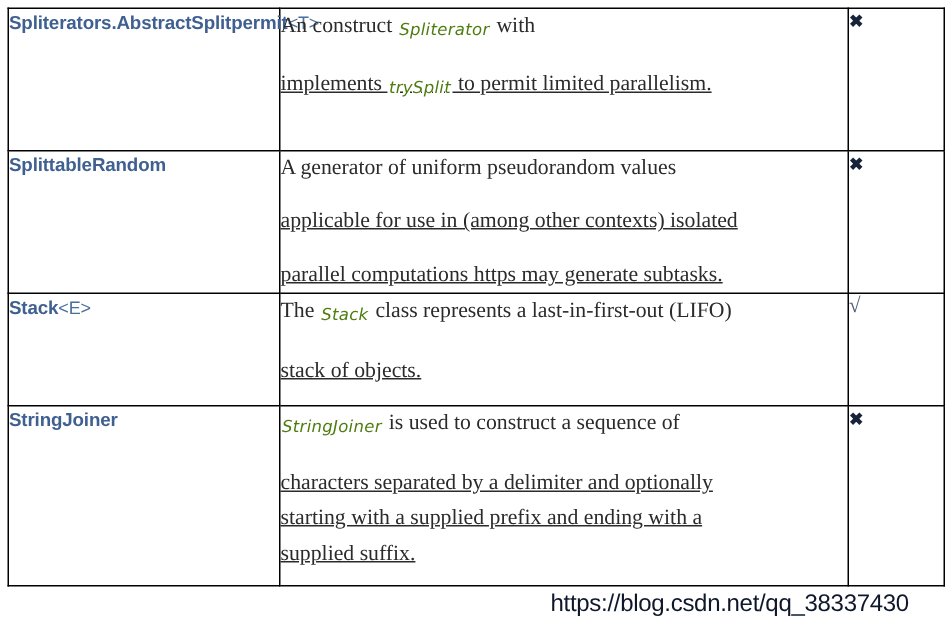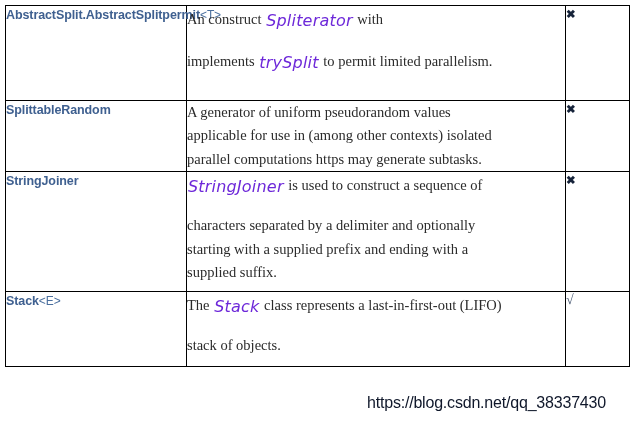--- a/index.html
+++ b/index.html
@@ -51,29 +51,30 @@
     font-family: "Liberation Serif", serif;
     font-size: 14.5px;
     color: #2b2b2b;
     line-height: 1.62;
   }
   .desc-cell p {
     margin: 0 0 0 0;
   }
   .desc-cell p + p {
     margin-top: 16px;
+    text-decoration: underline;
   }
   .desc-cell.tight p + p {
-    margin-top: 0;
+    margin-top: 12px;
   }
   .code {
     font-family: "DejaVu Sans", sans-serif;
     font-style: italic;
-    font-size: 16px;
-    color: #6d28d9;
+    font-size: 11px;
+    color: #4d7c0f;
     letter-spacing: 0.2px;
     position: relative;
     top: 2px;
     padding: 0 1px;
   }
 
   .mark-cell {
     padding: 8px 0 0 14px;
     font-family: "Liberation Serif", serif;
     font-size: 13px;
@@ -109,21 +110,21 @@
 <table class="doc-table">
   <colgroup>
     <col class="col-name">
       <col class="col-desc">
       <col class="col-mark">
   </colgroup>
   <tbody>
 
     <tr style="height:95px;">
       <td class="name-cell">
-        <span>AbstractSplit.AbstractSplit</span><span>permit</span><span class="generic">&lt;T&gt;</span>
+        <span>Spliterators.AbstractSplit</span><span>permit</span><span class="generic">&lt;T&gt;</span>
       </td>
       <td class="desc-cell">
         <p><span>An construct </span><span class="code">Spliterator</span><span> with</span></p>
         <p><span>implements </span><span class="code">trySplit</span><span> to permit limited parallelism.</span></p>
       </td>
       <td class="mark-cell">
         <span class="mark-x">✖</span>
       </td>
     </tr>
 
@@ -134,45 +135,45 @@
       <td class="desc-cell tight">
         <p>A generator of uniform pseudorandom values</p>
         <p>applicable for use in (among other contexts) isolated</p>
         <p>parallel computations https may generate subtasks.</p>
       </td>
       <td class="mark-cell">
         <span class="mark-x">✖</span>
       </td>
     </tr>
 
+    <tr style="height:75px;">
+      <td class="name-cell">
+        <span>Stack</span><span class="generic">&lt;E&gt;</span>
+      </td>
+      <td class="desc-cell">
+        <p><span>The </span><span class="code">Stack</span><span> class represents a last-in-first-out (LIFO)</span></p>
+        <p>stack of objects.</p>
+      </td>
+      <td class="mark-cell">
+        <span class="mark-check">√</span>
+      </td>
+    </tr>
+
     <tr style="height:120px;">
       <td class="name-cell">
         <span>StringJoiner</span><span class="generic"></span>
       </td>
       <td class="desc-cell">
         <p><span class="code">StringJoiner</span><span> is used to construct a sequence of</span></p>
         <p>characters separated by a delimiter and optionally</p>
         <p style="margin-top:0;">starting with a supplied prefix and ending with a</p>
         <p style="margin-top:0;">supplied suffix.</p>
       </td>
       <td class="mark-cell">
         <span class="mark-x">✖</span>
       </td>
     </tr>
 
-    <tr style="height:75px;">
-      <td class="name-cell">
-        <span>Stack</span><span class="generic">&lt;E&gt;</span>
-      </td>
-      <td class="desc-cell">
-        <p><span>The </span><span class="code">Stack</span><span> class represents a last-in-first-out (LIFO)</span></p>
-        <p>stack of objects.</p>
-      </td>
-      <td class="mark-cell">
-        <span class="mark-check">√</span>
-      </td>
-    </tr>
-
 
   </tbody>
 </table>
 
 <div class="watermark">https://blog.csdn.net/qq_38337430</div>
 
 </body></html>

